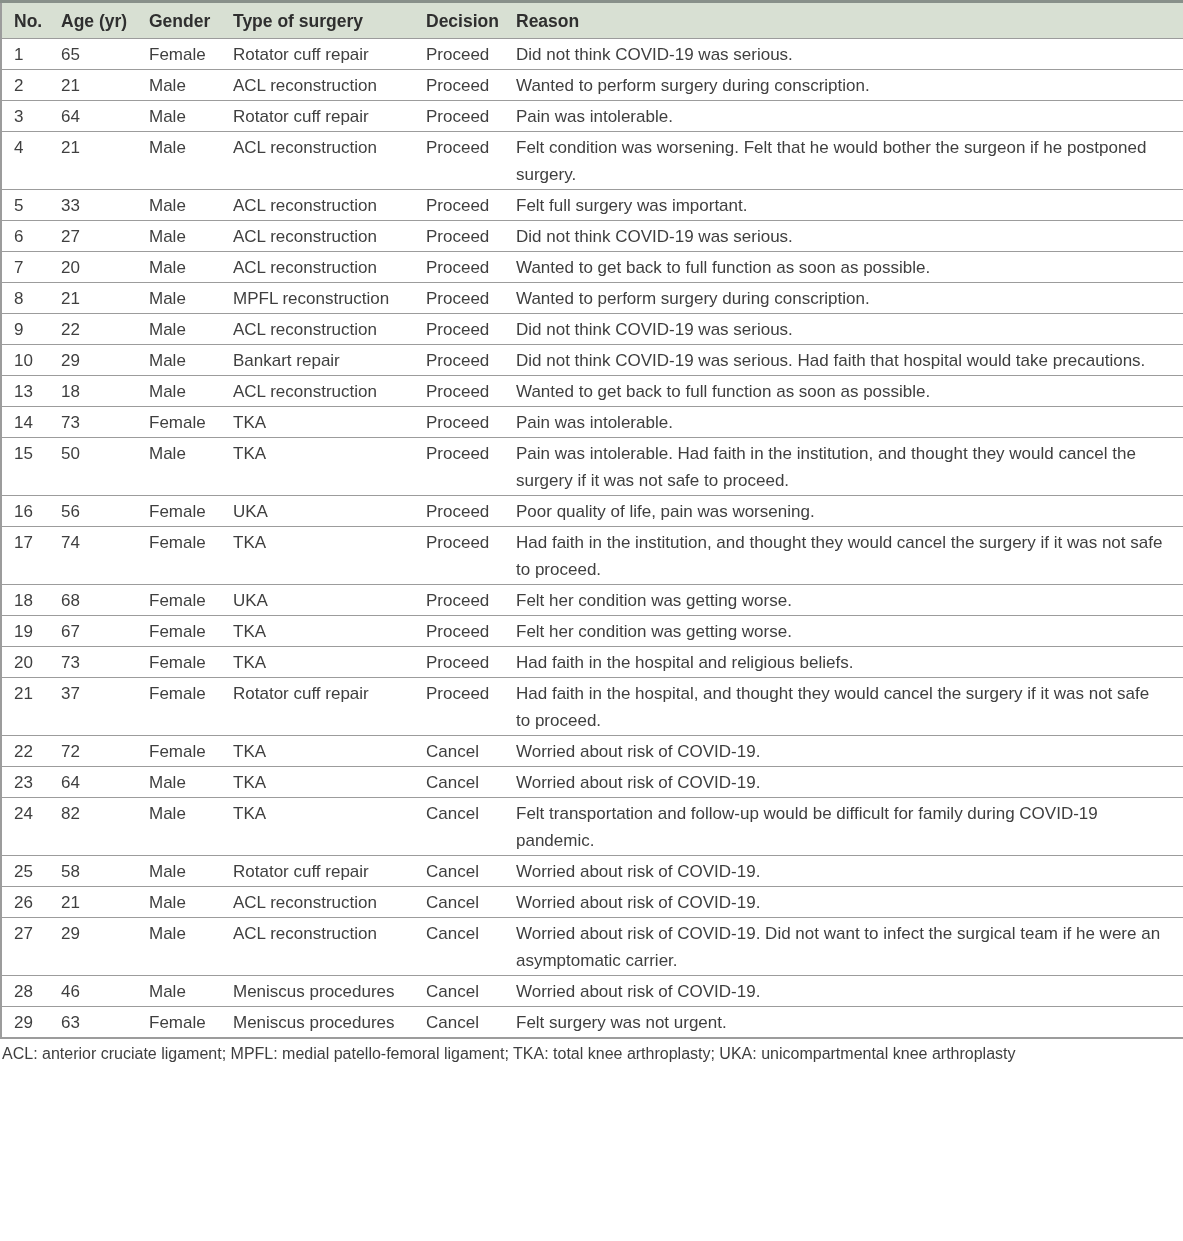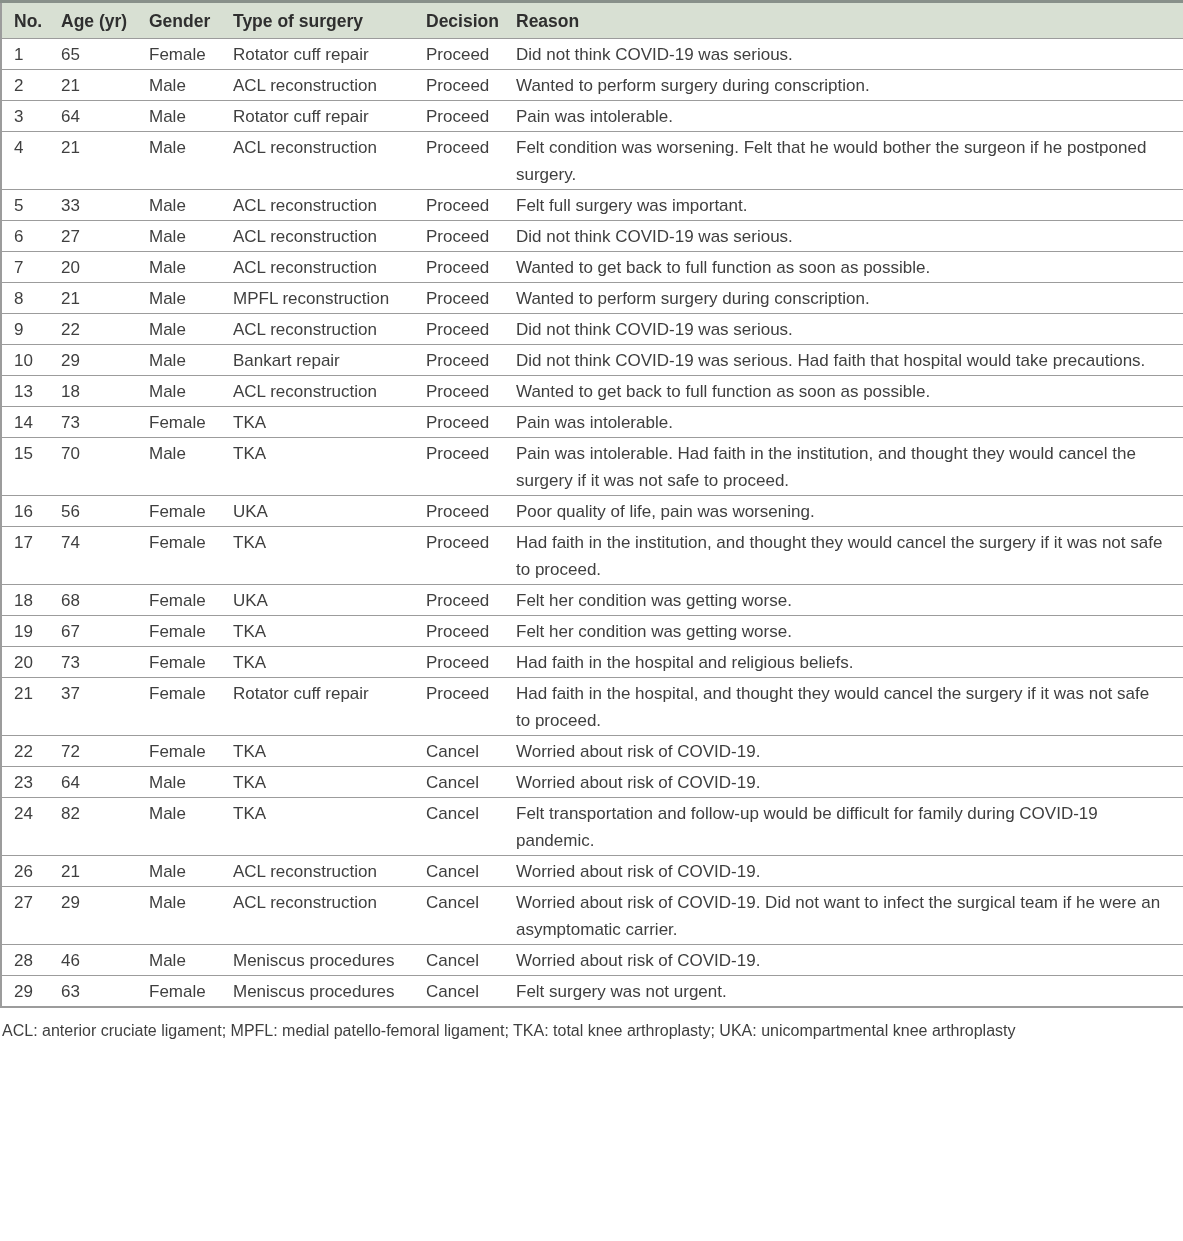--- a/index.html
+++ b/index.html
@@ -45,21 +45,21 @@
   table.patients td {
     vertical-align: top;
     line-height: 27px;
     padding: 2px 0 1px 0;
     border-bottom: 1px solid var(--grid-line);
   }
   
   table.patients th.col0, table.patients td.col0 { padding-left: 12px; margin-left: 40px; }
   table.patients th.col5, table.patients td.col5 { padding-right: 20px; }
   .footnote {
-    margin-top: 13px;
+    margin-top: 5px;
     padding-left: 2px;
     font-size: 16px;
     line-height: 19px;
     color: var(--text);
   }
 </style>
 </head>
 <body>
 
 <div class="page">
@@ -174,21 +174,21 @@
         <tr>
           <td class="col0">14</td>
           <td class="col1">73</td>
           <td class="col2">Female</td>
           <td class="col3">TKA</td>
           <td class="col4">Proceed</td>
           <td class="col5">Pain was intolerable.</td>
         </tr>
         <tr>
           <td class="col0">15</td>
-          <td class="col1">70</td>
+          <td class="col1">50</td>
           <td class="col2">Male</td>
           <td class="col3">TKA</td>
           <td class="col4">Proceed</td>
           <td class="col5">Pain was intolerable. Had faith in the institution, and thought they would cancel the surgery if it was not safe to proceed.</td>
         </tr>
         <tr>
           <td class="col0">16</td>
           <td class="col1">56</td>
           <td class="col2">Female</td>
           <td class="col3">UKA</td>
@@ -251,20 +251,28 @@
           <td class="col4">Cancel</td>
           <td class="col5">Worried about risk of COVID-19.</td>
         </tr>
         <tr>
           <td class="col0">24</td>
           <td class="col1">82</td>
           <td class="col2">Male</td>
           <td class="col3">TKA</td>
           <td class="col4">Cancel</td>
           <td class="col5">Felt transportation and follow-up would be difficult for family during COVID-19 pandemic.</td>
+        </tr>
+        <tr>
+          <td class="col0">25</td>
+          <td class="col1">58</td>
+          <td class="col2">Male</td>
+          <td class="col3">Rotator cuff repair</td>
+          <td class="col4">Cancel</td>
+          <td class="col5">Worried about risk of COVID-19.</td>
         </tr>
         <tr>
           <td class="col0">26</td>
           <td class="col1">21</td>
           <td class="col2">Male</td>
           <td class="col3">ACL reconstruction</td>
           <td class="col4">Cancel</td>
           <td class="col5">Worried about risk of COVID-19.</td>
         </tr>
         <tr>

